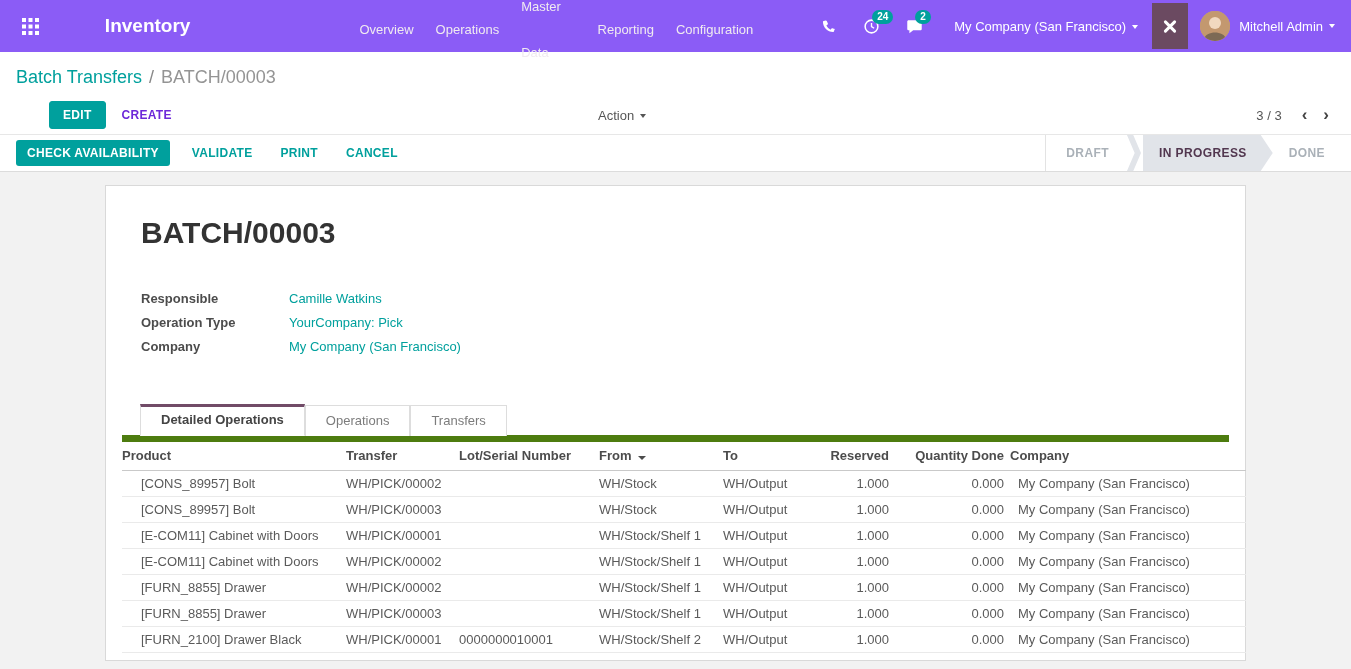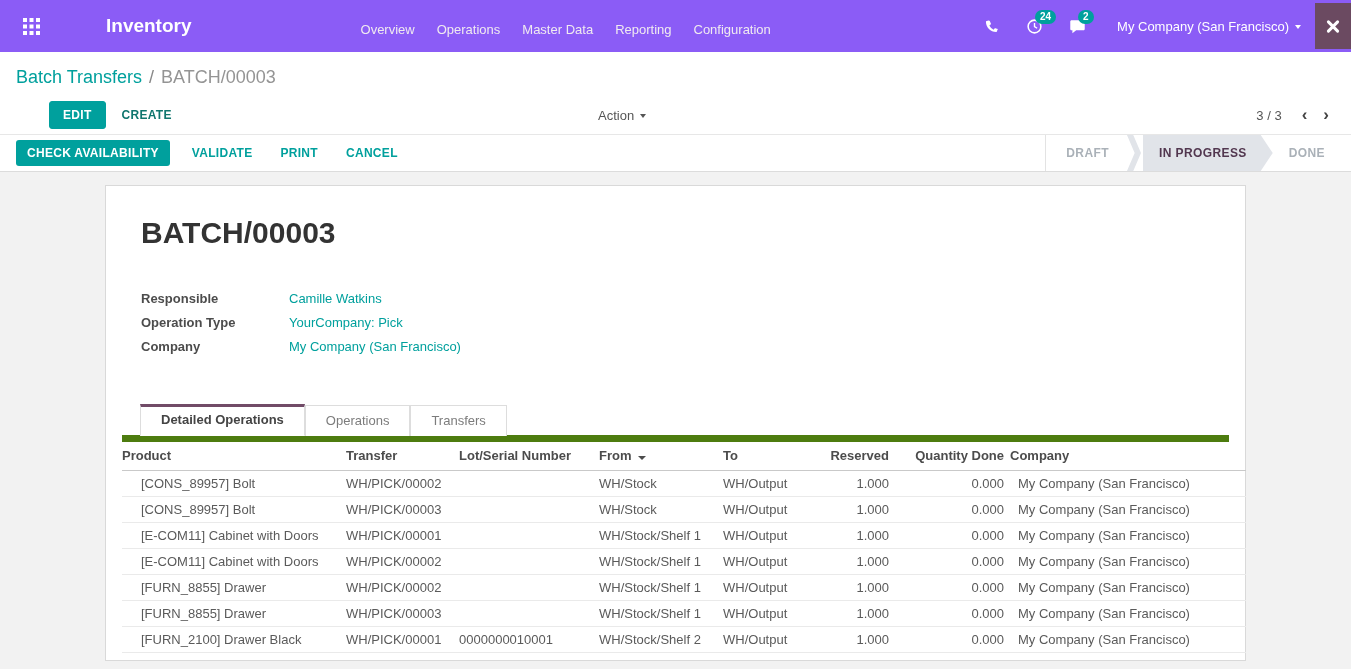--- a/index.html
+++ b/index.html
@@ -27,21 +27,21 @@
   .caret { display:inline-block; width:0; height:0; border-left:3.5px solid transparent; border-right:3.5px solid transparent; border-top:4px solid currentColor; margin-left:6px; vertical-align:middle; }
 
   
   .control-panel { background:#fff; }
   .breadcrumb-row { height:44px; display:flex; align-items:center; padding:6px 16px 0; font-size:18px;text-align:right; }
   .bc-parent { color:#00A09D; text-decoration:none; cursor:pointer; }
   .bc-sep { color:#888; margin:0 7px; }
   .bc-current { color:#949494; }
   .buttons-row { position:relative; height:38px; display:flex; align-items:center; padding:0 16px; }
   .btn-primary { background:#00A09D; color:#fff; border:1px solid #00A09D; font-size:12px; font-weight:bold; padding:6px 13px; border-radius:3px; letter-spacing:.3px; cursor:pointer; font-family:inherit;margin-left:33px; }
-  .btn-link { background:none; border:none; color:#0f766e; font-size:12px; font-weight:bold; margin-left:16px; letter-spacing:.3px; cursor:pointer; font-family:inherit; }
+  .btn-link { background:none; border:none; color:#6d28d9; font-size:12px; font-weight:bold; margin-left:16px; letter-spacing:.3px; cursor:pointer; font-family:inherit; }
   .action-dd { position:absolute; left:598px; color:#555; font-size:13px; cursor:pointer; }
   .pager { position:absolute; right:14px; display:flex; align-items:center; color:#555; font-size:13px; }
   .pager-btn { background:none; border:none; font-size:17px; color:#444; font-weight:bold; cursor:pointer; padding:0 8px; font-family:inherit; }
   .pager-val { margin-right:12px; cursor:pointer; }
 
   
   .statusbar { height:38px; background:#fff; border-top:1px solid #e7e7e7; border-bottom:1px solid #dcdcdc; display:flex; align-items:center; justify-content:space-between; padding-left:16px; }
   .st-left { display:flex; align-items:center; }
   .st-btn { background:none; border:none; color:#00A09D; font-size:12px; font-weight:bold; margin-right:28px; letter-spacing:.3px; cursor:pointer; font-family:inherit; }
   .st-btn.primary { background:#00A09D; color:#fff; padding:6px 11px; border-radius:3px; margin-right:22px; }
@@ -134,20 +134,31 @@
       </div>
       <div class="company-switcher">
         <span>My Company (San Francisco)</span><span class="caret"></span>
       </div>
       <div class="debug-strip">
         <span class="xbars">
             <span></span>
             <span></span>
           </span>
       </div>
+      <div class="user-menu">
+        <span class="avatar">
+          <svg width="30" height="30" viewBox="0 0 30 30">
+            <rect width="30" height="30" fill="#c3986f"></rect>
+            <circle cx="15" cy="12" r="6" fill="#f1d9c0"></circle>
+            <path d="M3 31c1-7.5 7-9.5 12-9.5s11 2 12 9.5z" fill="#7d6a55"></path>
+          </svg>
+        </span>
+        <span class="user-name">Mitchell Admin</span>
+        <span class="caret" style="color:#fff"></span>
+      </div>
     </div>
   </header>
 
   <div class="control-panel">
     <div class="breadcrumb-row">
       <a class="bc-parent">Batch Transfers</a>
       <span class="bc-sep">/</span>
       <span class="bc-current">BATCH/00003</span>
     </div>
     <div class="buttons-row">

